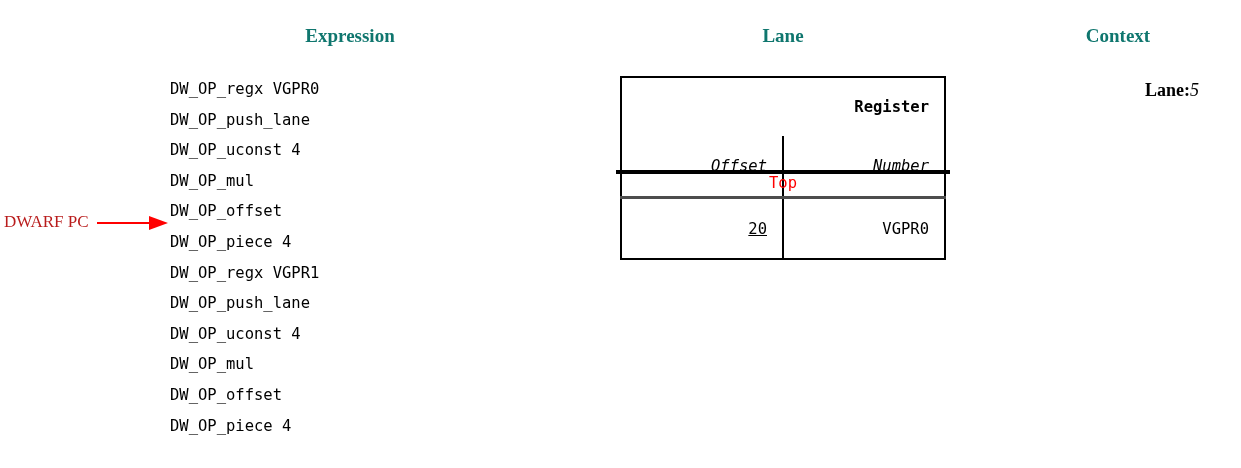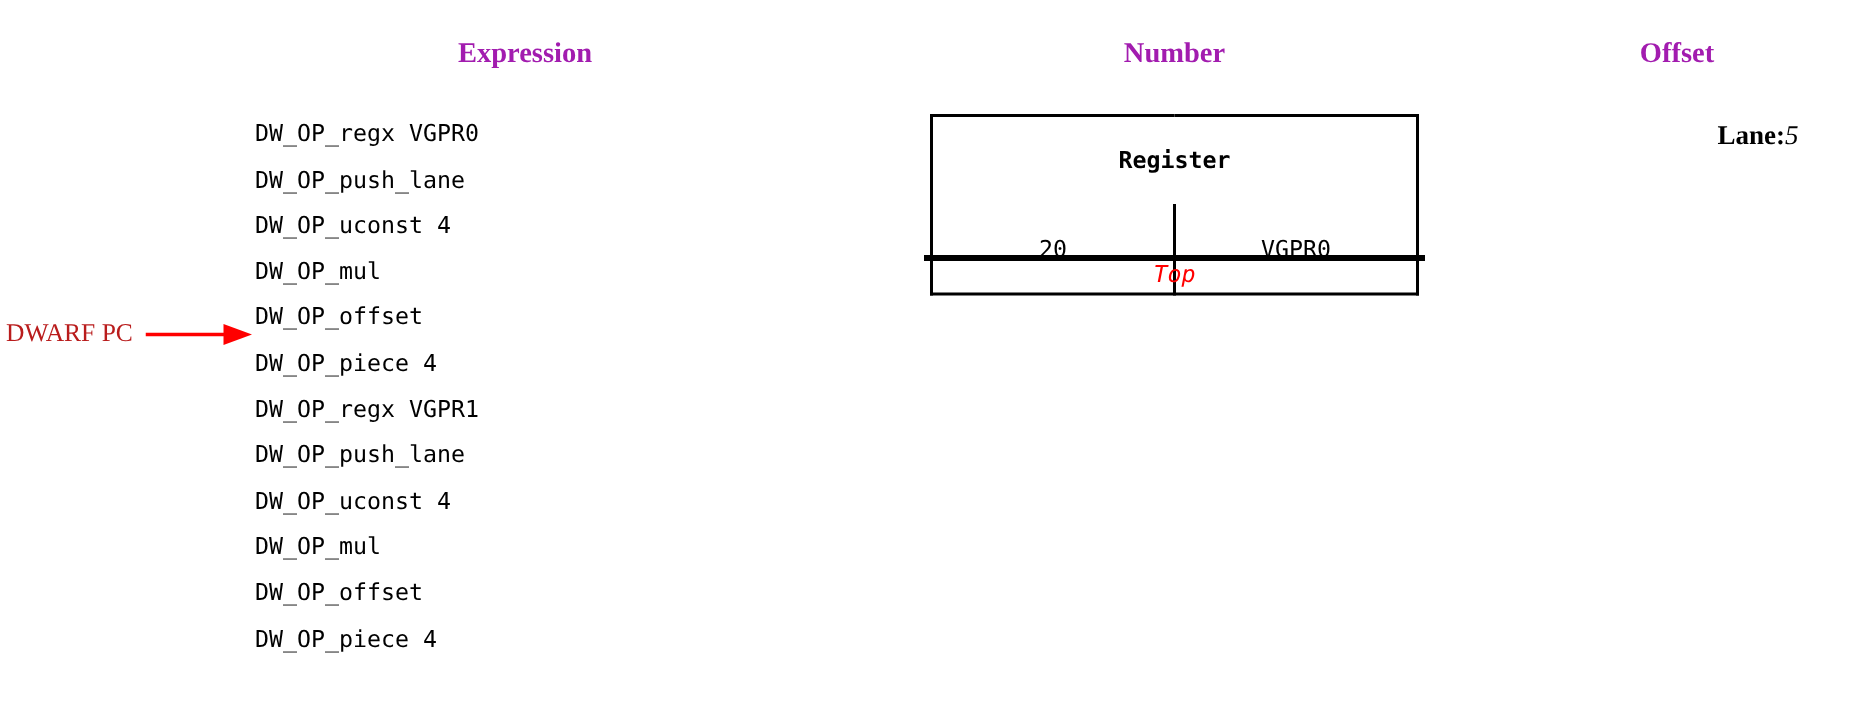--- a/index.html
+++ b/index.html
@@ -23,21 +23,21 @@
 
   
   .col-heading {
     position: absolute;
     font-family: "Liberation Serif", serif;
     font-weight: bold;
     font-size: 19px;
     line-height: 22px;
     text-align: center;
     white-space: nowrap;
-    color: #a21caf;
+    color: #0f766e;
   }
   #heading-expression { left: 250px; top: 25px; width: 200px; }
   #heading-stack      { left: 683px; top: 25px; width: 200px; }
   #heading-context    { left: 1018px; top: 25px; width: 200px; }
 
   
   #expression-list {
     position: absolute;
     left: 170px;
     top: 74px;
@@ -86,21 +86,21 @@
   }
   table#stack-table {
     border-collapse: collapse;
     width: 326px;
     table-layout: fixed;
     background: #ffffff;
   }
   table#stack-table td {
     padding: 15px;
     margin: 0;
-    text-align: center;
+    text-align: right;
     vertical-align: middle;
     font-family: "DejaVu Sans Mono", "Liberation Mono", monospace;
     font-size: 15.5px;
     color: #000000;
   }
 
   td#cell-register-title {
     height: 28px;
     font-weight: bold;
     border-top: 2px solid #000000;
@@ -144,21 +144,20 @@
     border-bottom: 2px solid #000000;
     box-sizing: border-box;
   }
   #stack-top-label {
     position: absolute;
     left: 620px;
     top: 172px;
     width: 326px;
     text-align: center;
     font-family: "DejaVu Sans Mono", "Liberation Mono", monospace;
-    font-style: italic;
     font-size: 15.5px;
     line-height: 22px;
     color: #ff0000;
     white-space: nowrap;
   }
 
   
   #context-block {
     position: absolute;
     left: 999px;
@@ -182,23 +181,23 @@
     font-style: italic;
   }
 </style>
 </head>
 <body>
 
 <div id="page">
 
   <div id="heading-expression" class="col-heading">Expression</div>
 
-  <div id="heading-stack" class="col-heading">Number</div>
-
-  <div id="heading-context" class="col-heading">Offset</div>
+  <div id="heading-stack" class="col-heading">Lane</div>
+
+  <div id="heading-context" class="col-heading">Context</div>
 
   <div id="expression-list">
     <div class="expr-line">DW_OP_regx VGPR0</div>
     <div class="expr-line">DW_OP_push_lane</div>
     <div class="expr-line">DW_OP_uconst 4</div>
     <div class="expr-line">DW_OP_mul</div>
     <div class="expr-line">DW_OP_offset</div>
     <div class="expr-line">DW_OP_piece 4</div>
     <div class="expr-line">DW_OP_regx VGPR1</div>
     <div class="expr-line">DW_OP_push_lane</div>
@@ -216,20 +215,24 @@
     </svg>
   </div>
 
   <div id="stack-table-wrap">
     <table id="stack-table">
       <tbody>
         <tr>
           <td id="cell-register-title" colspan="2">Register</td>
         </tr>
         <tr>
+          <td id="cell-offset-header" class="subheader-cell">Offset</td>
+          <td id="cell-number-header" class="subheader-cell">Number</td>
+        </tr>
+        <tr>
           <td id="cell-offset-value" class="data-cell">20</td>
           <td id="cell-number-value" class="data-cell">VGPR0</td>
         </tr>
       </tbody>
     </table>
   </div>
 
   <div id="stack-bottom-rule"></div>
 
   <div id="stack-top-label">Top</div>

